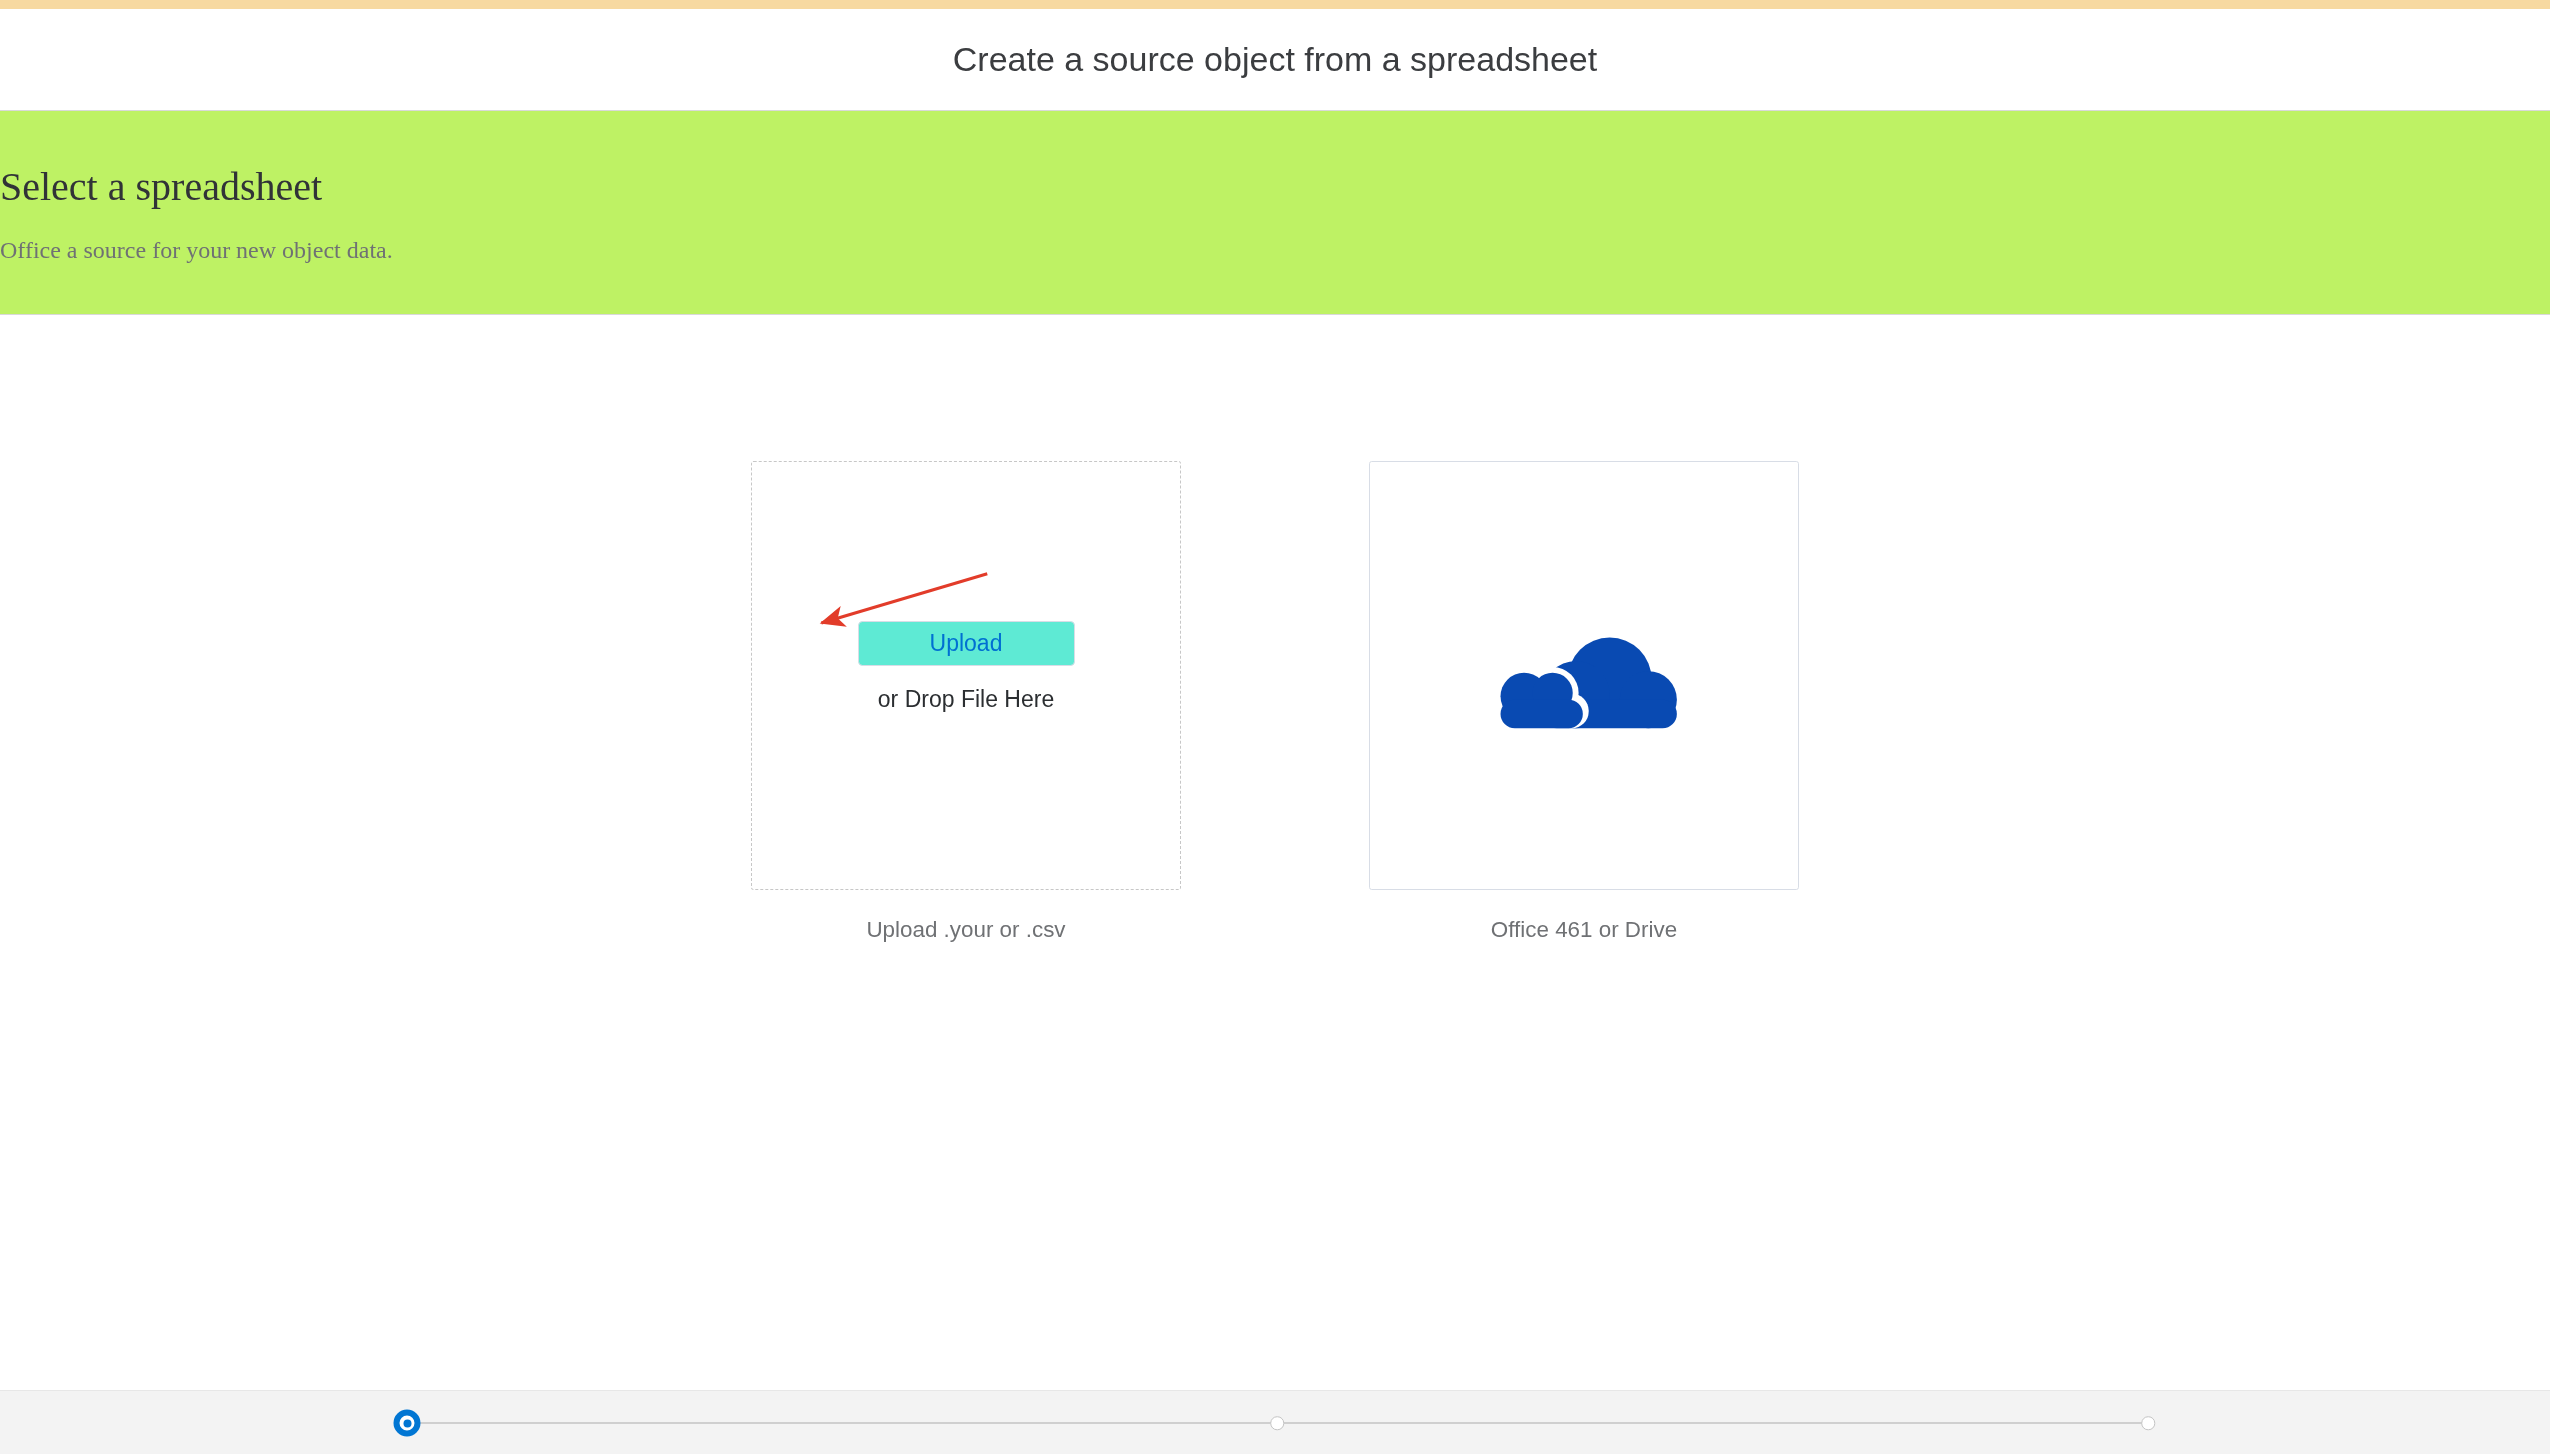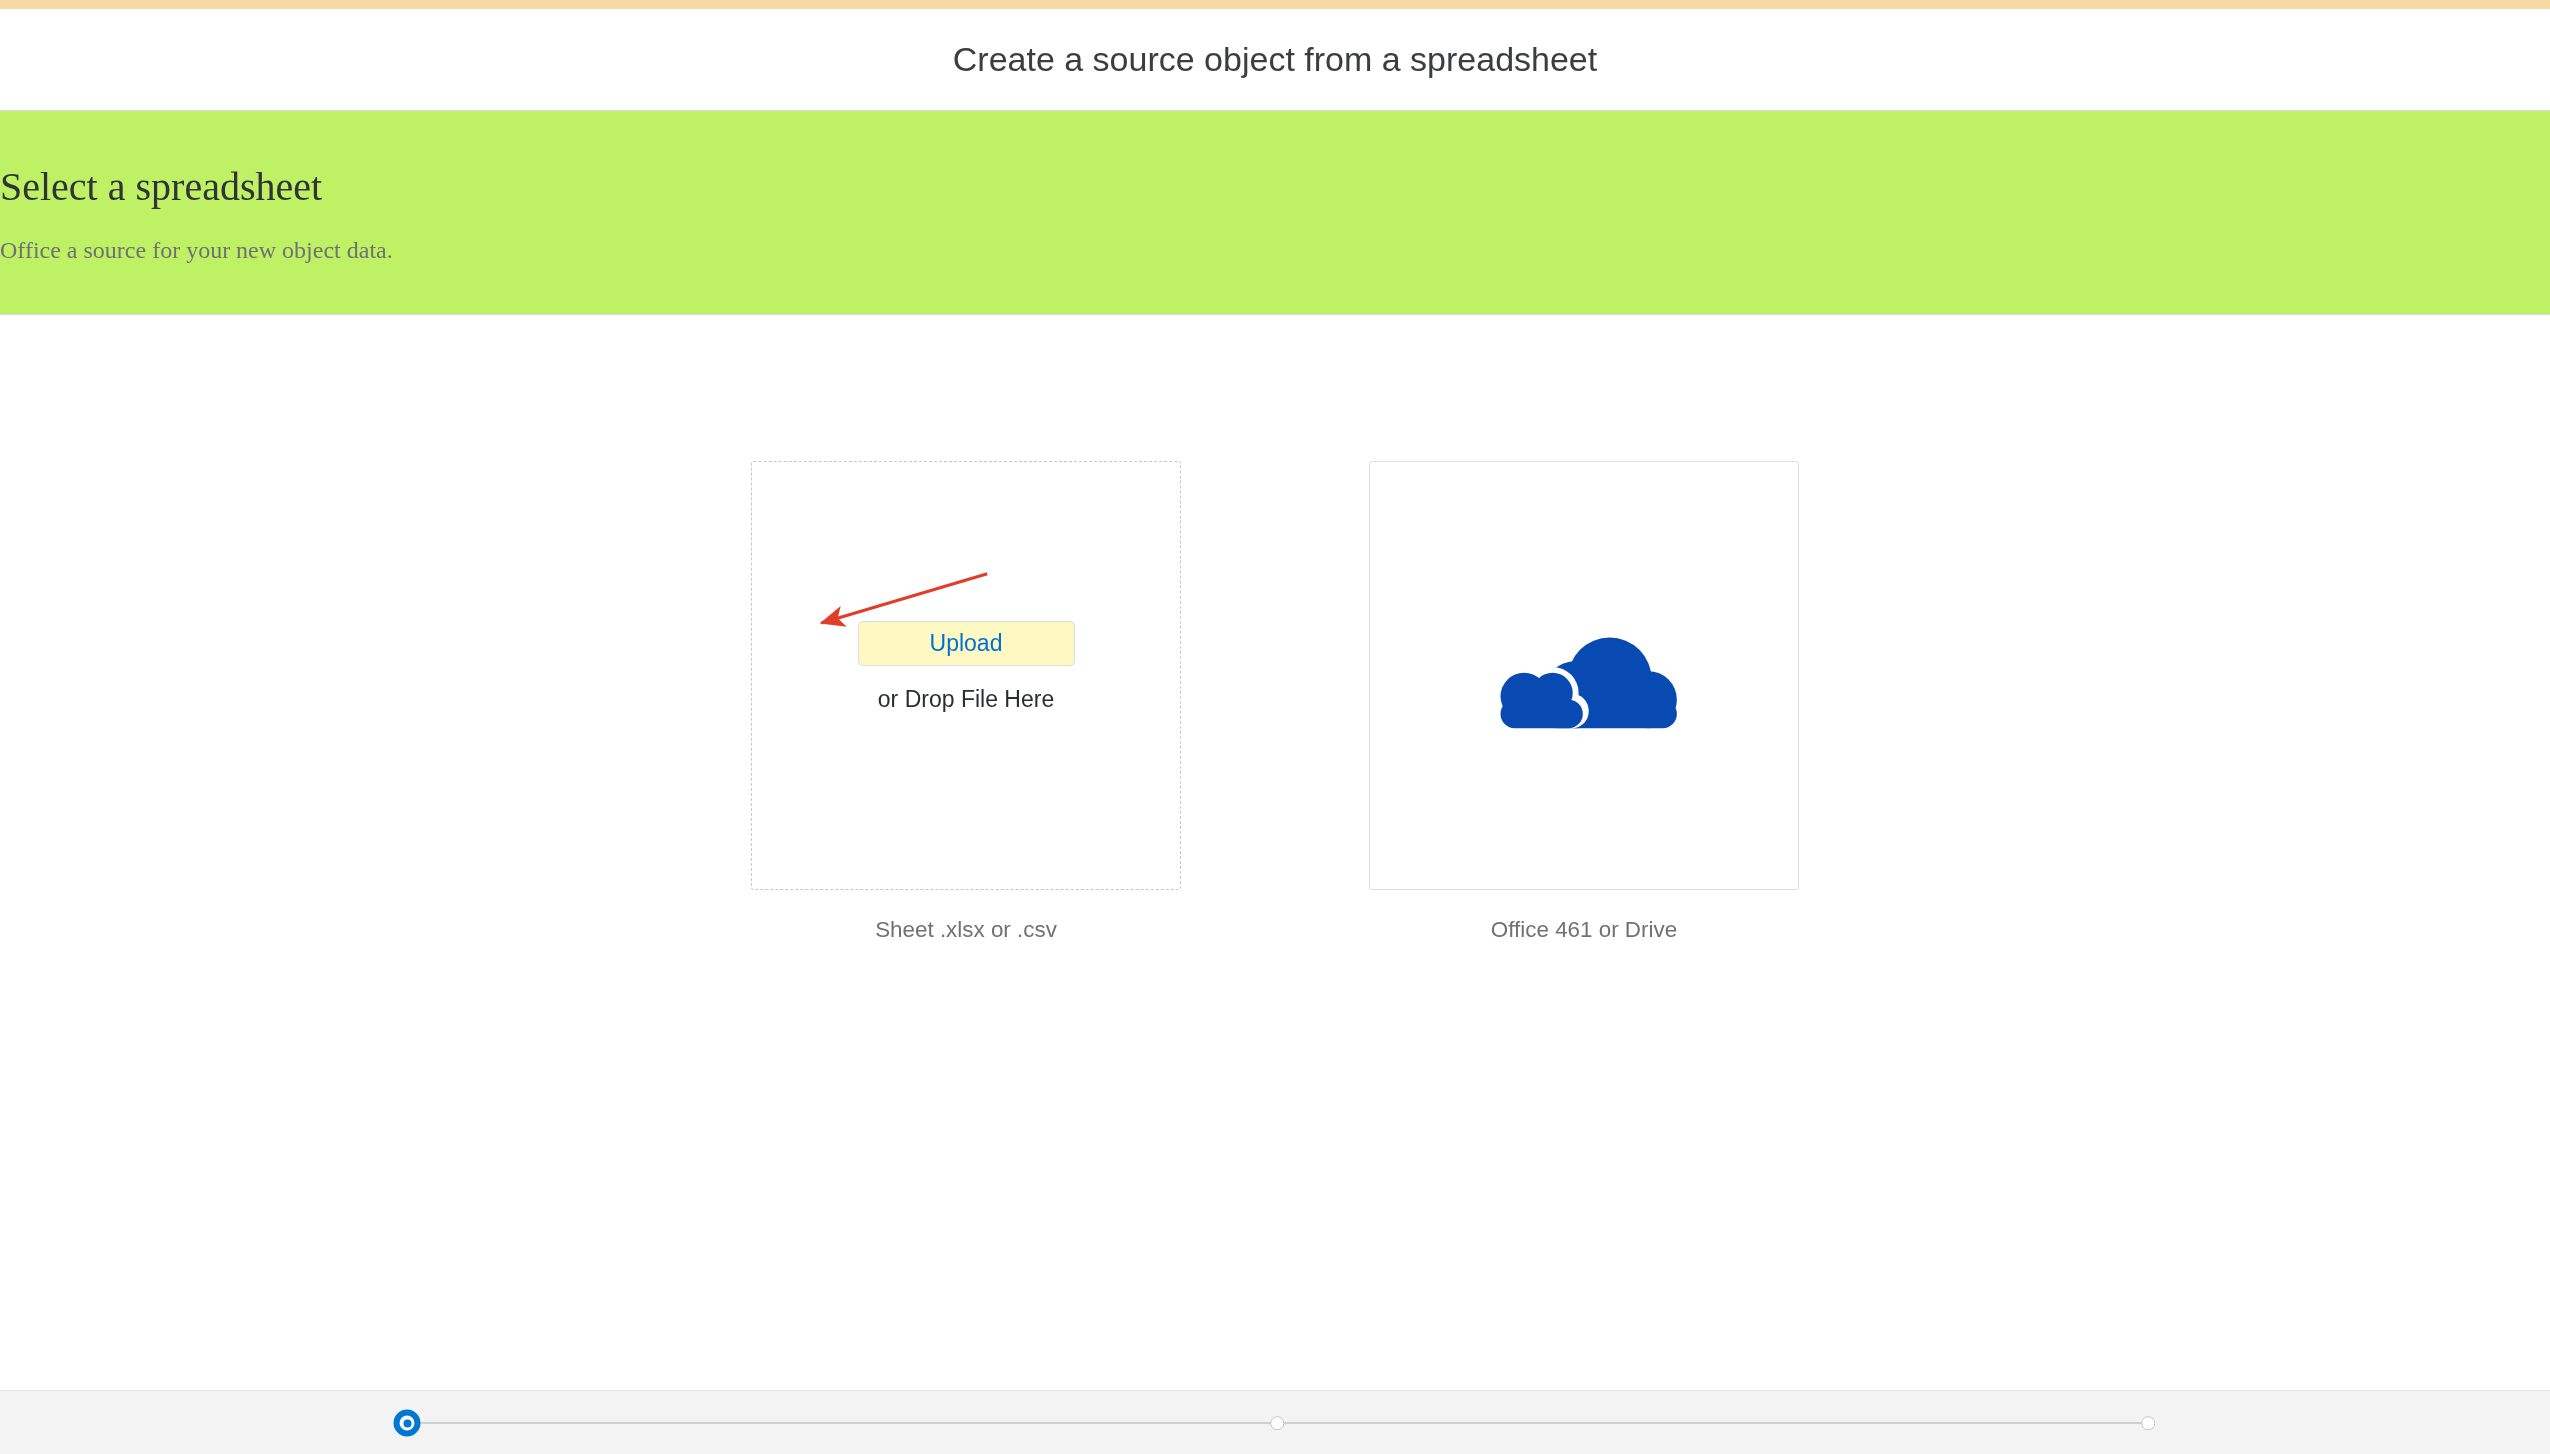--- a/index.html
+++ b/index.html
@@ -57,21 +57,21 @@
     display: flex; flex-direction: column; align-items: center;
   }
   .card.solid {
     border: 0.9px solid #d8dde6; border-radius: 2.7px;
     display: flex; align-items: center; justify-content: center;
     cursor: pointer;
   }
   .upload-btn {
     margin-top: 159px;
     width: 217px; height: 45px;
-    background: #fef9c3;
+    background: #5eead4;
     border: 0.9px solid #d8dde6; border-radius: 4.5px;
     color: #0070d2; font-size: 23px;
     font-family: inherit;
     cursor: pointer;
   }
   .drop-hint {
     margin-top: 20px;
     font-size: 23px; color: #2b2e31;
   }
   .card-caption {
@@ -127,21 +127,21 @@
 </section>
 
 <main class="main-area">
   <div class="cards-row">
 
     <div class="source-column">
       <div class="card dashed">
         <button class="upload-btn">Upload</button>
         <div class="drop-hint">or Drop File Here</div>
       </div>
-      <div class="card-caption">Sheet .xlsx or .csv</div>
+      <div class="card-caption">Upload .your or .csv</div>
     </div>
 
 
     <div class="source-column">
       <div class="card solid">
         <span>
           <svg width="215" height="131" viewBox="0 0 256 156">
 
             <g fill="#094ab2">
               <circle cx="158" cy="84" r="50"></circle>

